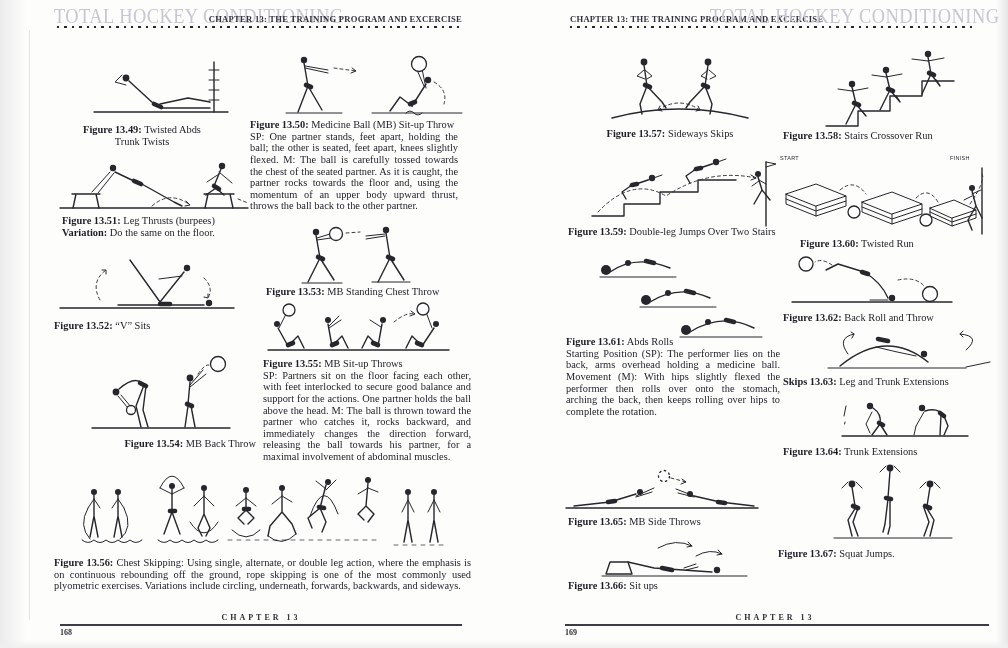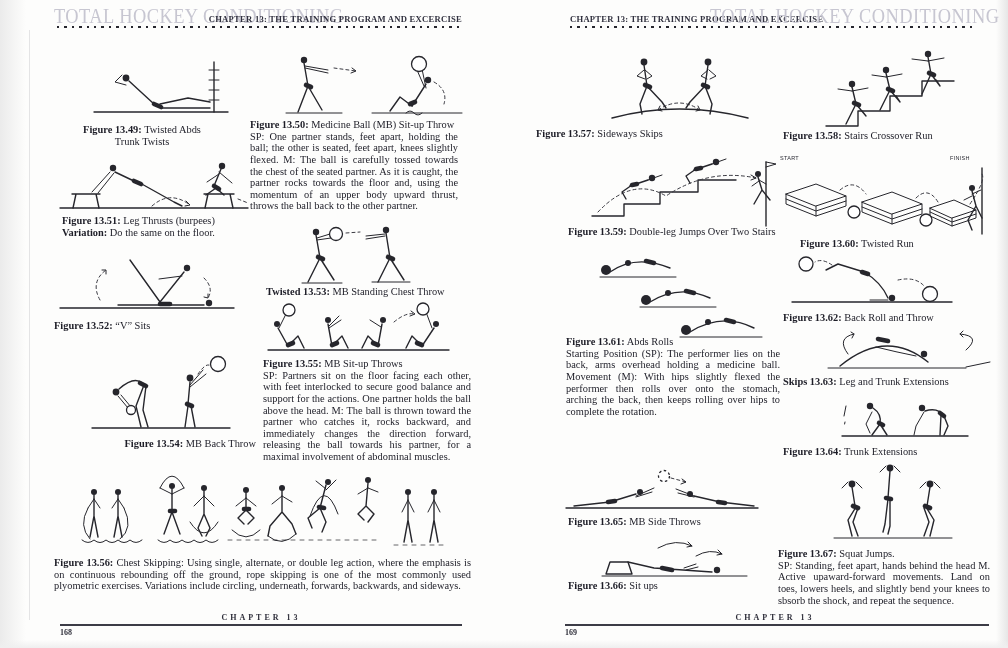--- a/index.html
+++ b/index.html
@@ -193,21 +193,21 @@
         <path class="dash" d="M60,11 L74,10"></path>
         <circle class="fill" cx="100" cy="8" r="3.2"></circle>
         <path class="ink-thin" d="M99,12 L80,14 M99,14 L80,17"></path>
         <path class="ink" d="M100,11 L104,36"></path>
         <line class="shorts" x1="102" y1="35" x2="107" y2="37"></line>
         <path class="ink" d="M104,36 L92,60 M104,36 L118,58"></path>
       </svg>
     </div>
 
     <div class="cap" style="left:266px;top:286px;width:205px;">
-      <span class="lbl">Twisted 13.53:</span>
+      <span class="lbl">Figure 13.53:</span>
       <span>MB Standing Chest Throw</span>
     </div>
 
     <div class="illus" style="left:266px;top:300px;">
       <svg width="186" height="56" viewBox="0 0 186 56">
         <line class="ink" x1="2" y1="50" x2="183" y2="50"></line>
         <path class="ink" d="M22,46 L32,36 L38,48"></path>
         <path class="ink" d="M22,46 L12,28"></path>
         <circle class="fill" cx="11" cy="24" r="3"></circle>
         <path class="ink-thin" d="M13,28 L20,14"></path>
@@ -308,21 +308,21 @@
         <path class="ink-thin" d="M44,18 L37,24 L45,27 M45,18 L52,24 L47,27"></path>
         <path class="ink" d="M47,34 L40,52 L42,62 M47,34 L62,50 L66,56"></path>
         <circle class="fill" cx="108" cy="10" r="3.4"></circle>
         <path class="ink" d="M108,13 L105,34"></path>
         <line class="shorts" x1="103" y1="33" x2="108" y2="35"></line>
         <path class="ink-thin" d="M108,18 L101,24 L107,27 M109,18 L116,24 L110,27"></path>
         <path class="ink" d="M105,34 L112,52 L110,62 M105,34 L90,50 L86,56"></path>
       </svg>
     </div>
 
-    <div class="cap" style="left:536px;top:128px;width:200px;">
+    <div class="cap" style="left:570px;top:128px;width:200px;text-align:center;">
       <span class="lbl">Figure 13.57:</span>
       <span>Sideways Skips</span>
     </div>
 
     <div class="illus" style="left:812px;top:46px;">
       <svg width="162" height="84" viewBox="0 0 162 84">
         <path class="ink" d="M14,80 L46,80 L46,65 L78,65 L78,50 L110,50 L110,35 L142,35"></path>
         <circle class="fill" cx="40" cy="38" r="3.2"></circle>
         <path class="ink" d="M40,41 L44,58"></path>
         <line class="shorts" x1="42" y1="57" x2="47" y2="59"></line>
@@ -538,20 +538,19 @@
         <path class="ink-thin" d="M100,22 L94,28 M108,22 L114,28"></path>
         <path class="ink" d="M104,27 L101,46"></path>
         <line class="shorts" x1="99" y1="46" x2="104" y2="48"></line>
         <path class="ink" d="M100,47 L108,60 L104,76 M98,48 L103,62 L98,76"></path>
       </svg>
     </div>
 
     <div class="cap" style="left:778px;top:548px;width:212px;">
       <span class="lbl">Figure 13.67:</span>
       <span>Squat Jumps.</span>
-      <div class="body-text">SP: Standing, feet apart, hands behind the head M. Active upaward-forward movements.  Land on toes, lowers heels, and slightly bend your knees to sbsorb the shock, and repeat the sequence.</div>
     </div>
 
     <div class="footer-chap" style="left:565px;top:613px;width:420px;">CHAPTER 13</div>
     <div class="footer-line" style="left:565px;top:624px;width:424px;"></div>
     <div class="pagenum" style="left:565px;top:628px;width:420px;">169</div>
   </div>
 </div>
 
 </body></html>

